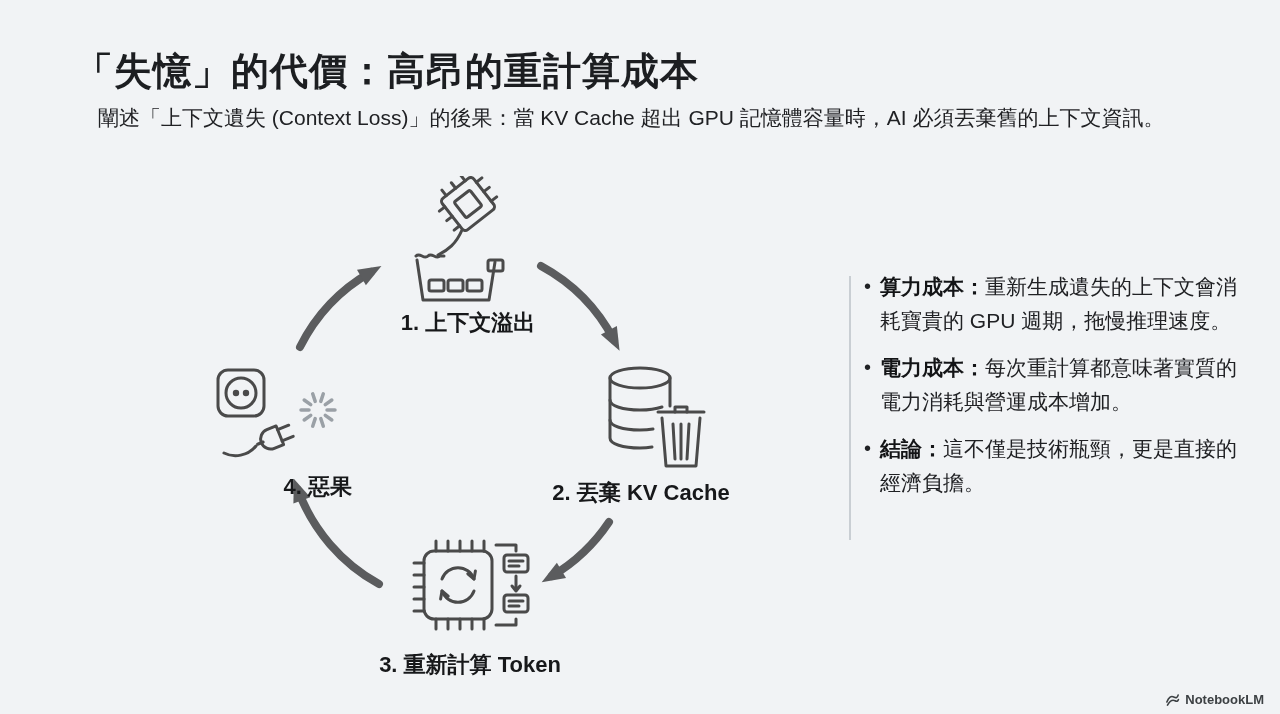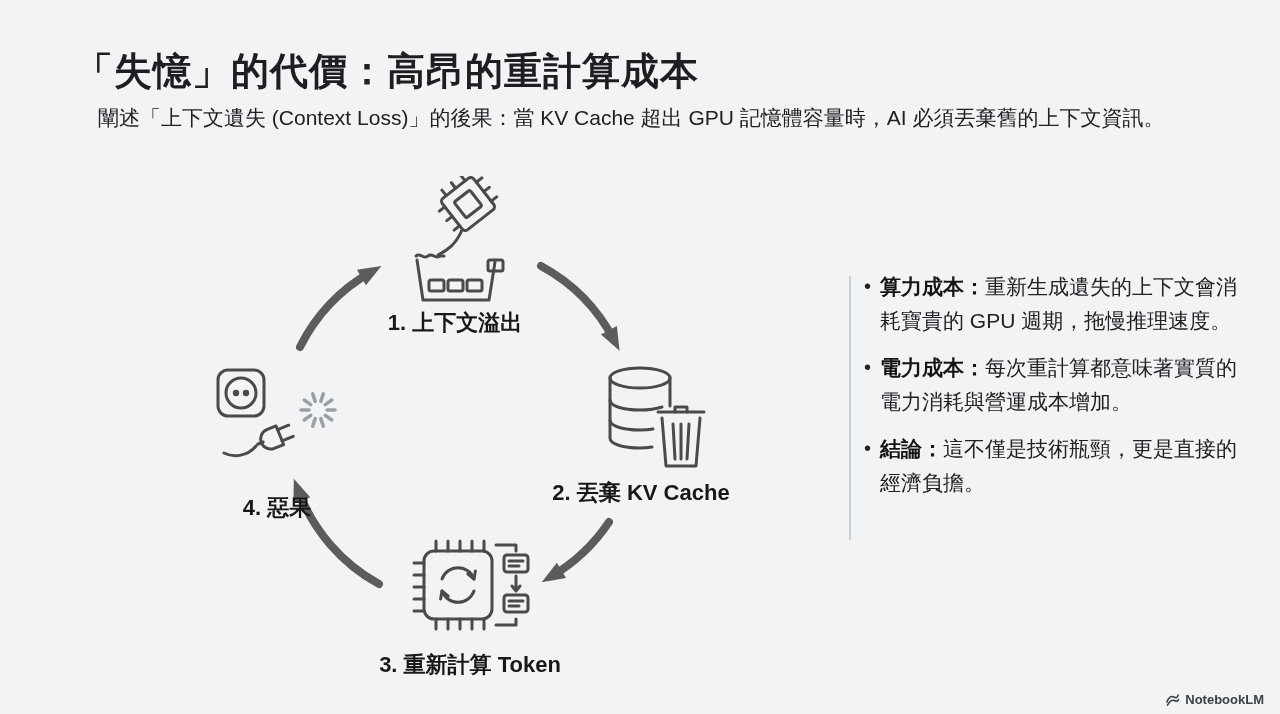--- a/index.html
+++ b/index.html
@@ -80,21 +80,21 @@
         <path d="M66 54 C60 68 52 74 42 79"></path>
         <path d="M20 80 C24 76 28 84 32 80 C36 76 40 84 44 80 L48 80"></path>
         <path d="M21 84 L27 124 L93 124 L99 86"></path>
         <rect x="33" y="104" width="15" height="11" rx="2"></rect>
         <rect x="52" y="104" width="15" height="11" rx="2"></rect>
         <rect x="71" y="104" width="15" height="11" rx="2"></rect>
         <rect x="92" y="84" width="15" height="11" rx="2"></rect>
       </g>
     </svg>
   </div>
-  <div class="step-label" style="left:330px; top:308px; width:250px;">1. 上下文溢出</div>
+  <div class="step-label" style="left:343px; top:308px; width:250px;">1. 上下文溢出</div>
 
   <div class="icon-box" style="left:592px; top:360px; width:118px; height:112px;">
     <svg viewBox="0 0 118 112">
       <g stroke="#4a4a4a" stroke-width="3" fill="none" stroke-linecap="round" stroke-linejoin="round">
         <ellipse cx="48" cy="18" rx="30" ry="10"></ellipse>
         <path d="M18 18 V78 C18 84 31 88 48 88 C52 88 56 87.7 60 87"></path>
         <path d="M78 18 V46"></path>
         <path d="M18 40 C18 46 31 50 48 50 C56 50 64 49 70 47"></path>
         <path d="M18 60 C18 66 31 70 48 70 C52 70 57 69.7 61 69"></path>
         <path d="M66 52 H112"></path>
@@ -150,21 +150,21 @@
         <path d="M105.2 37.4 L102.7 29.8"></path>
         <path d="M100.7 40.7 L94.2 36"></path>
         <path d="M99 46 L91 46"></path>
         <path d="M100.7 51.3 L94.2 56"></path>
         <path d="M105.2 54.6 L102.7 62.2"></path>
         <path d="M110.8 54.6 L113.3 62.2"></path>
         <path d="M115.3 51.3 L121.8 56"></path>
       </g>
     </svg>
   </div>
-  <div class="step-label" style="left:202px; top:493px; width:150px;">4. 惡果</div>
+  <div class="step-label" style="left:202px; top:472px; width:150px;text-align:right;">4. 惡果</div>
 
   <div class="divider"></div>
 
   <div class="notes">
     <div class="bullet">
       <span class="dot">•</span>
       <p><strong>算力成本：</strong><span>重新生成遺失的上下文會消耗寶貴的 GPU 週期，拖慢推理速度。</span></p>
     </div>
     <div class="bullet">
       <span class="dot">•</span>

